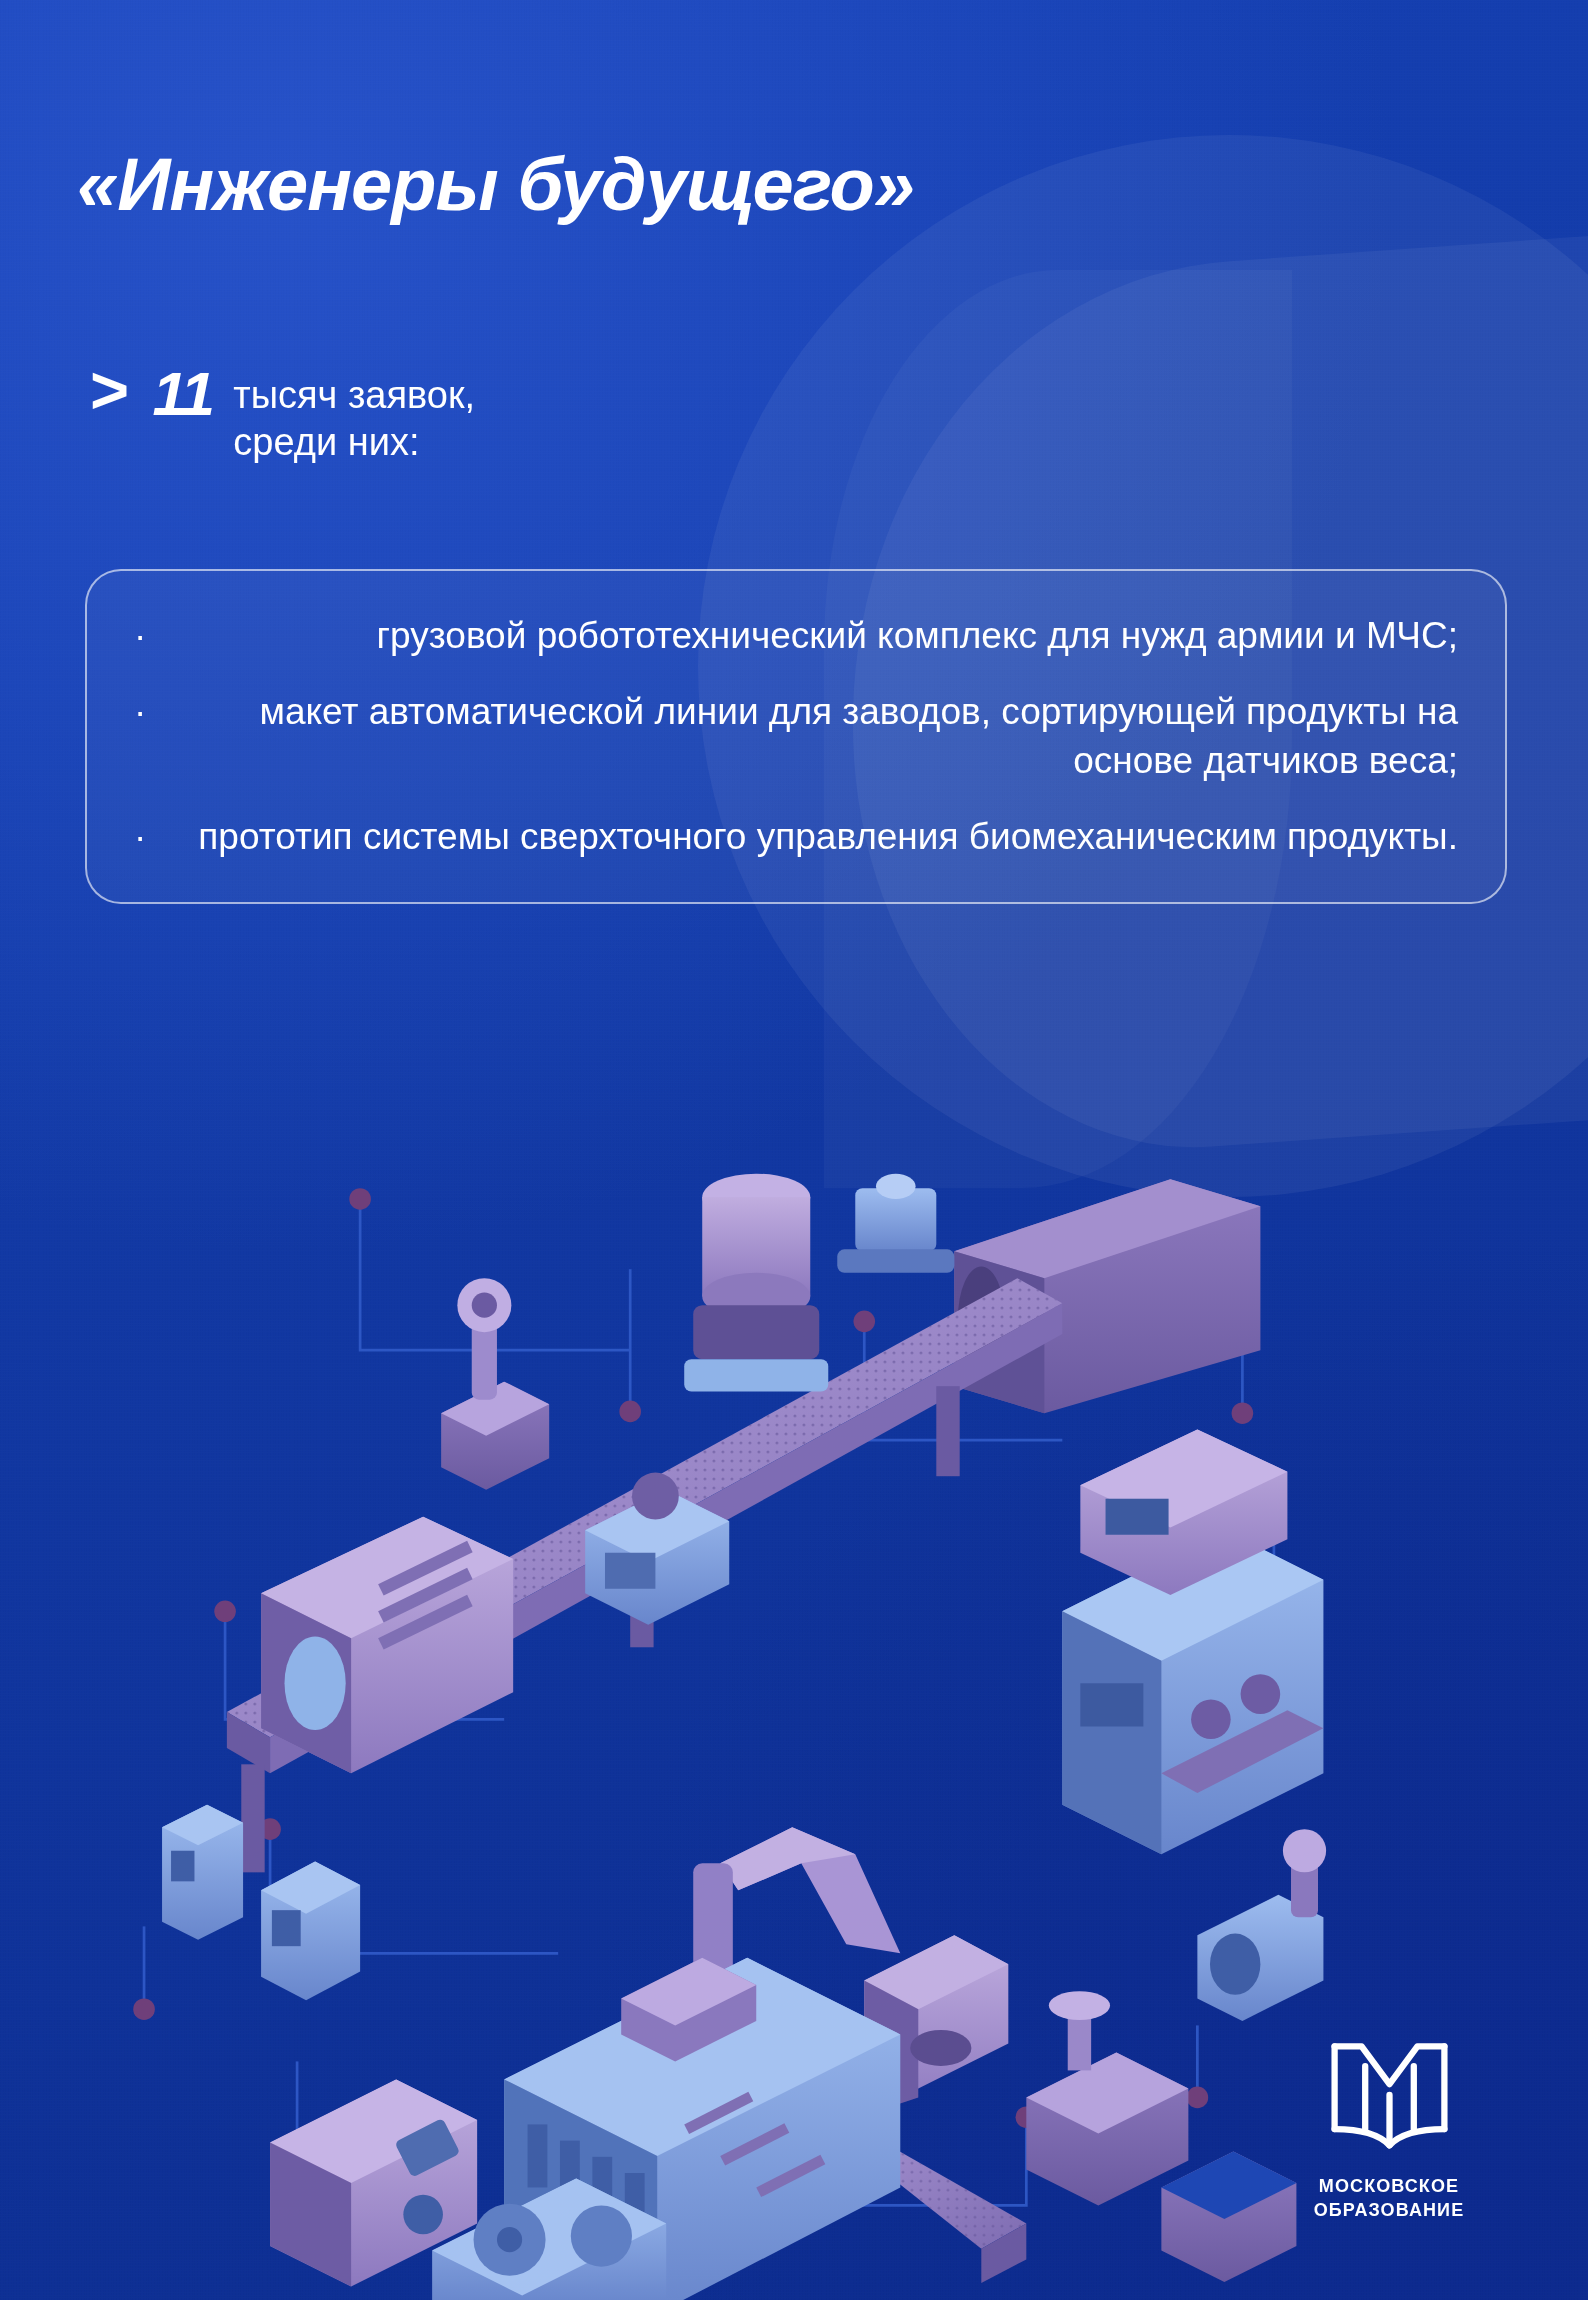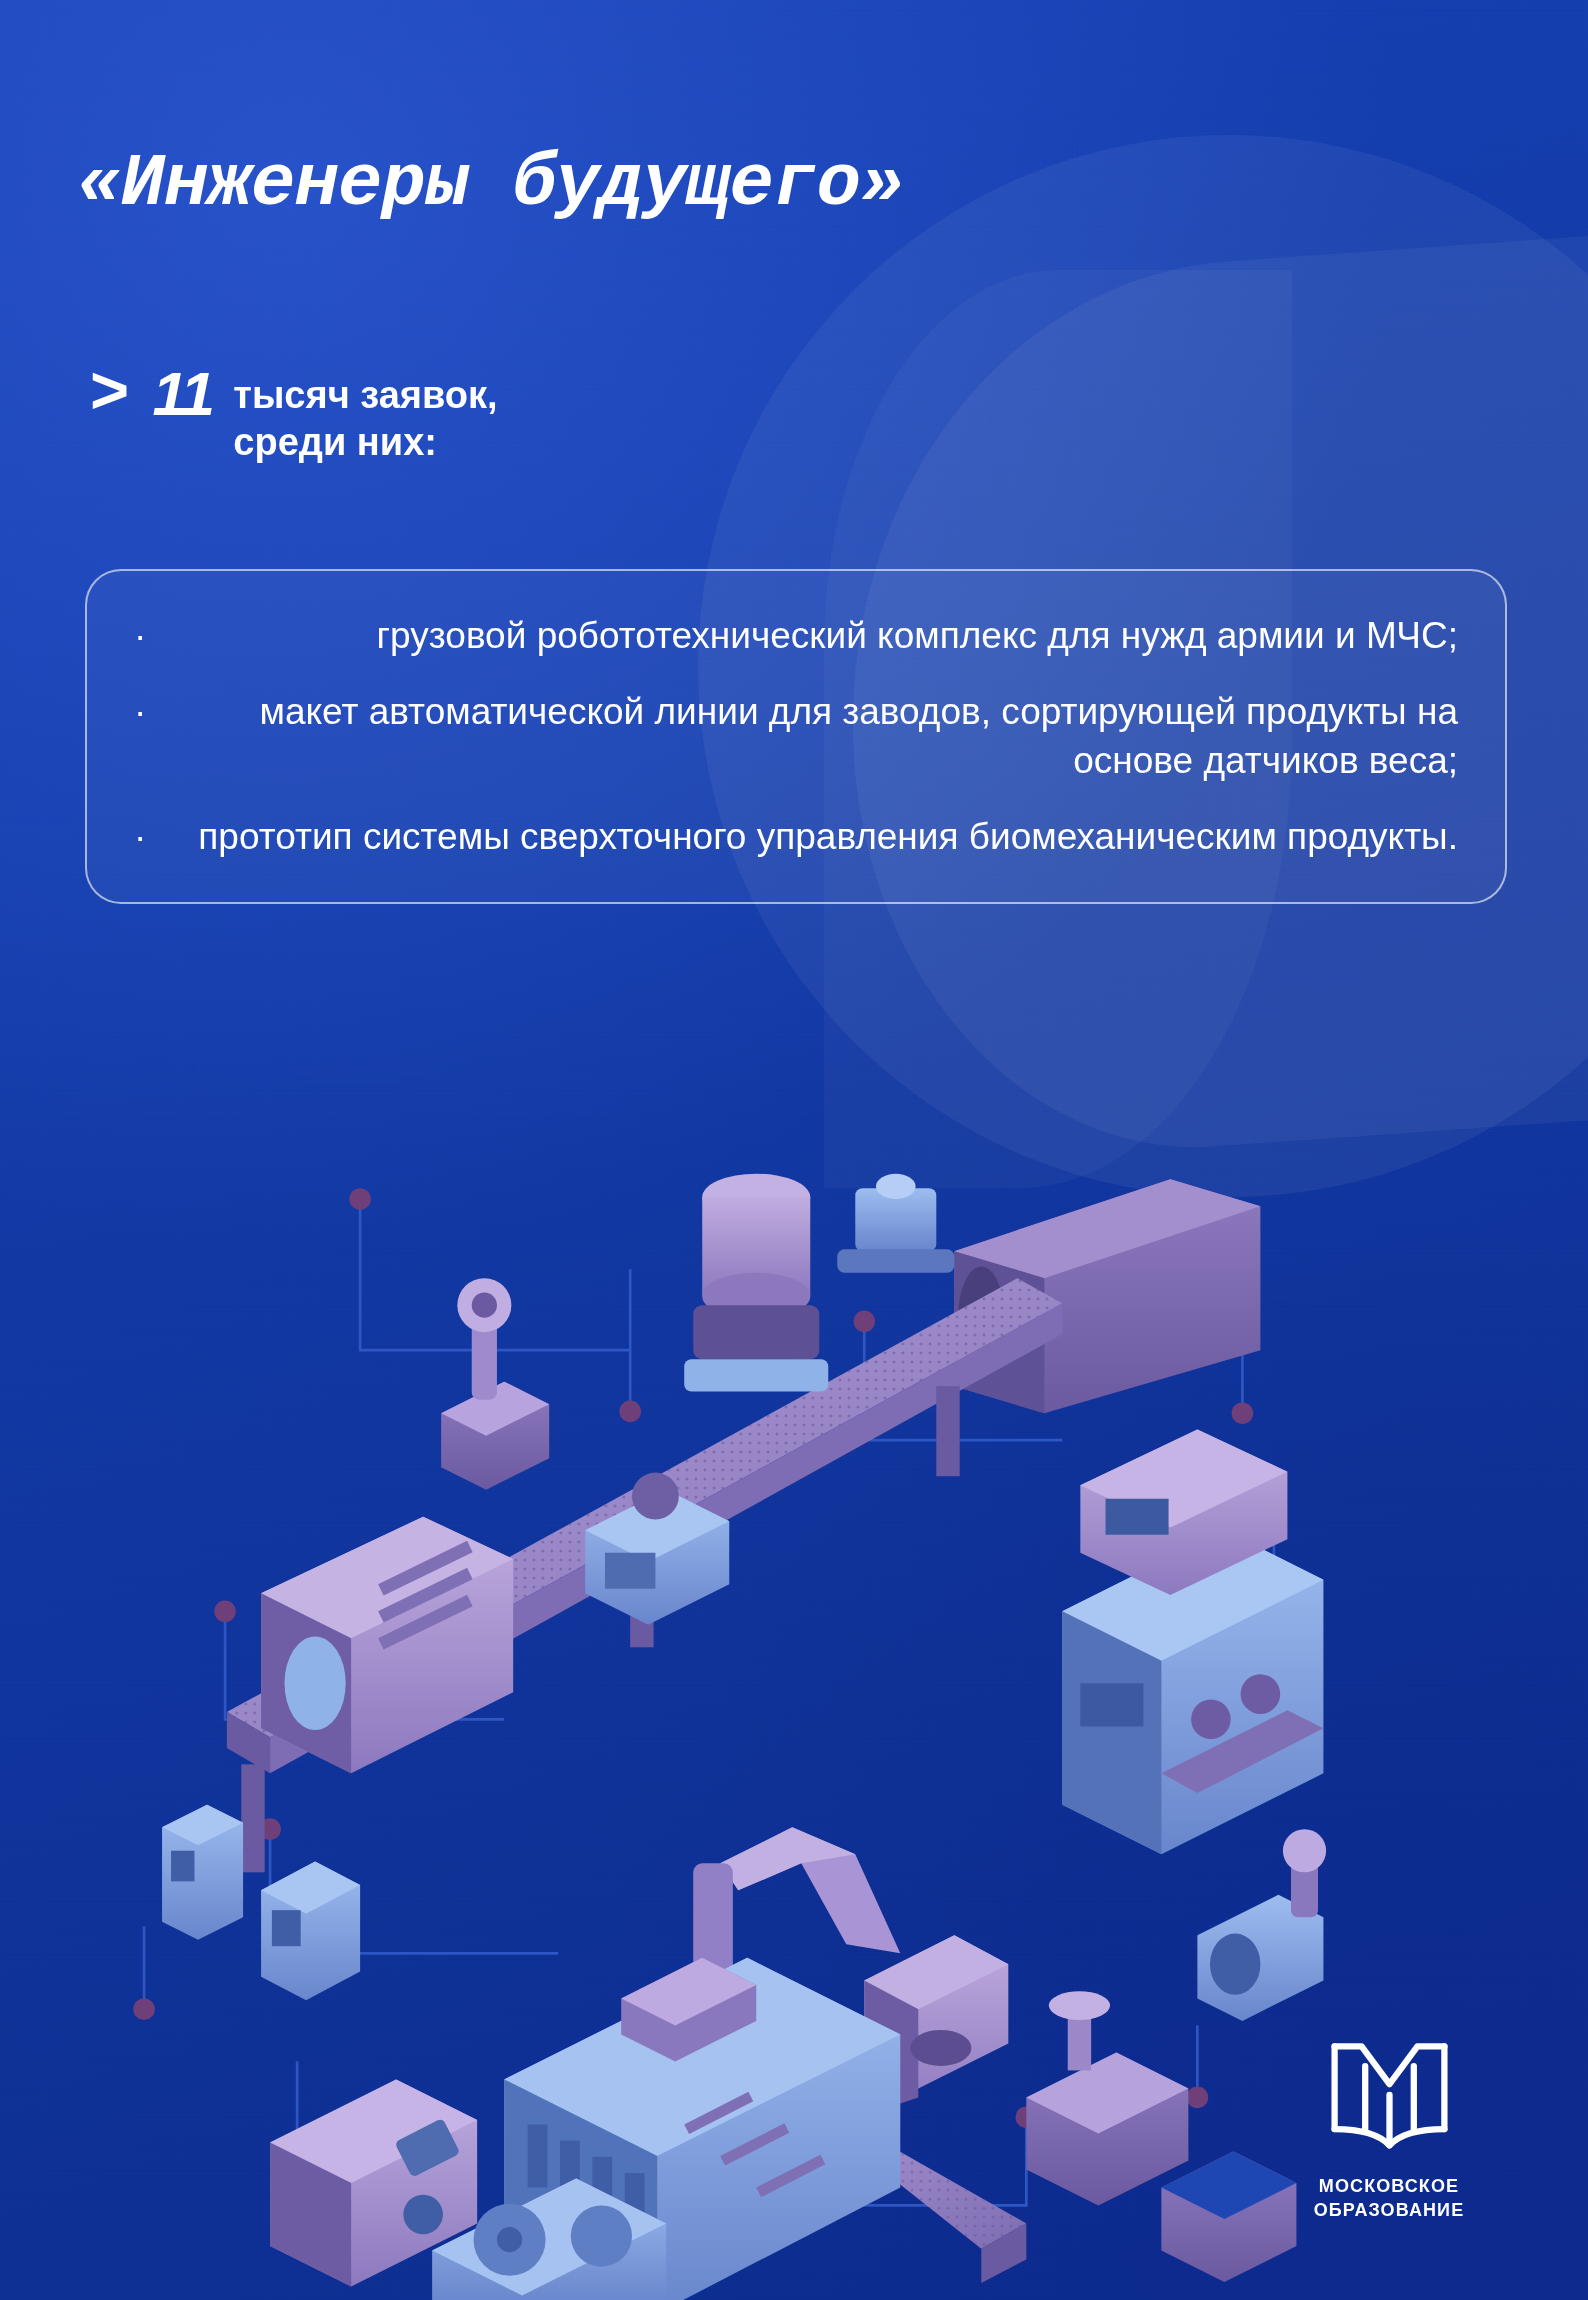--- a/index.html
+++ b/index.html
@@ -73,21 +73,20 @@
   .title {
     position: absolute;
     left: 77px;
     top: 142px;
     color: #ffffff;
     font-size: 74px;
     font-weight: bold;
     font-style: italic;
     letter-spacing: -0.9px;
     white-space: nowrap;
-    font-family: Liberation Mono, monospace;
   }
 
   .stat-row {
     position: absolute;
     left: 90px;
     top: 347px;
     display: flex;
     align-items: flex-start;
     color: #ffffff;
   }
@@ -100,21 +99,21 @@
   .stat-num {
     font-size: 62px;
     font-weight: bold;
     font-style: italic;
     line-height: 94px;
     letter-spacing: -1.8px;
     margin-right: 20px;
   }
   .stat-text {
     font-size: 38px;
-    font-weight: bold;
+    font-weight: normal;
     line-height: 47px;
     padding-top: 25px;
     white-space: pre-line;
   }
 
   .card {
     position: absolute;
     left: 85px;
     top: 569px;
     width: 1422px;

